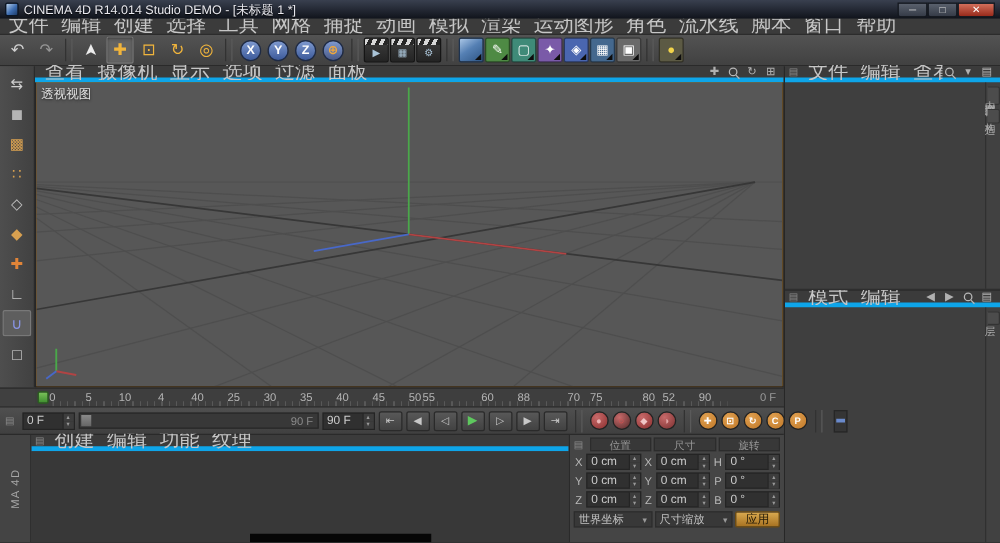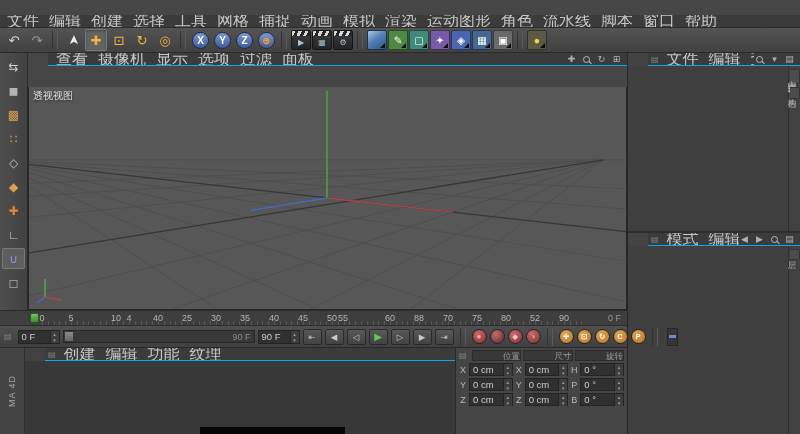--- a/index.html
+++ b/index.html
@@ -48,26 +48,26 @@
     background:repeating-linear-gradient(115deg,#d8d8d8 0 3px,#262626 3px 6px);}
   
   #leftstrip{position:absolute;left:0;top:53px;width:28px;height:257px;
     background:linear-gradient(90deg,#4e4e4e,#414141);border-right:1px solid #2a2a2a;box-sizing:border-box;
     display:flex;flex-direction:column;align-items:center;padding-top:3px;gap:3px;}
   .lsi{width:23px;height:21px;display:flex;align-items:center;justify-content:center;font-size:12px;
     border-radius:2px;flex:none;}
   .lsi.active{background:#5e5e5e;box-shadow:inset 0 0 0 1px #787878;}
   
   #viewport{position:absolute;left:28px;top:53px;width:599px;height:257px;display:flex;flex-direction:column;box-sizing:border-box;}
-  .pheader{height:13px;background:#3b3b3b;border-bottom:1px solid #0ea5e9;display:flex;align-items:center;
-    padding:0 3px;box-sizing:border-box;flex:none;margin-left:20px;}
+  .pheader{height:13px;background:#3b3b3b;border-bottom:4px solid #0ea5e9;display:flex;align-items:center;
+    padding:0 3px;box-sizing:border-box;flex:none;}
   .phandle{font-size:8px;color:#8a8a8a;margin-right:3px;}
   .hicons{margin-left:auto;display:flex;align-items:center;gap:4px;padding-right:2px;}
   .hicon{font-size:9px;color:#b0b0b0;min-width:11px;text-align:center;display:flex;align-items:center;justify-content:center;}
-  .vp-canvas{flex:1;position:relative;background:#a16207;border:1px solid #262626;border-top:none;overflow:hidden;margin-top:21px;}
+  .vp-canvas{flex:1;position:relative;background:#a16207;border:1px solid #262626;border-top:none;overflow:hidden;}
   #vp-svg{position:absolute;left:0;top:0;width:100%;height:100%;}
   #vp-gizmo{position:absolute;left:4px;bottom:4px;}
   .vp-label{position:absolute;left:4px;top:2px;font-size:10px;color:#e2e2e2;text-shadow:0 1px 2px #222;}
   .maglass{width:7px;height:7px;border:1.4px solid #b8b8b8;border-radius:50%;position:relative;display:inline-block;box-sizing:border-box;}
   .maglass::after{content:'';position:absolute;width:4px;height:1.4px;background:#b8b8b8;right:-3px;bottom:-2px;transform:rotate(45deg);}
   
   #rpanel{position:absolute;left:627px;top:53px;width:173px;height:381px;background:#434343;
     border-left:1px solid #272727;box-sizing:border-box;display:flex;flex-direction:column;}
   #om{height:178px;display:flex;flex-direction:column;flex:none;}
   #am{flex:1;display:flex;flex-direction:column;min-height:0;}
@@ -112,38 +112,47 @@
     border-top:1px solid #2a2a2a;background:#414141;}
   .brand{width:25px;flex:none;background:#444;border-right:1px solid #2f2f2f;position:relative;box-sizing:border-box;}
   .brand span{position:absolute;left:50%;top:50%;transform:translate(-50%,-50%) rotate(-90deg);
     font-size:9px;color:#a8a8a8;white-space:nowrap;letter-spacing:1px;}
   #matman{flex:1;display:flex;flex-direction:column;min-width:0;}
   .mwell{background:#383838;}
   #coords{width:172px;flex:none;background:#454545;border-left:1px solid #2a2a2a;box-sizing:border-box;
     display:flex;flex-direction:column;gap:2px;padding:2px 3px;}
   .coo-head{display:flex;gap:2px;align-items:center;}
   .hbox{flex:1;height:11px;background:#383838;border:1px solid #2c2c2c;font-size:8.5px;color:#9a9a9a;
-    text-align:right;line-height:11px;box-sizing:border-box;}
+    text-align:center;line-height:11px;box-sizing:border-box;}
   .coo-row{display:flex;gap:2px;align-items:center;}
   .coo-row .lab{width:8px;font-size:9px;color:#b8b8b8;text-align:center;flex:none;}
   .coo-row .ffield{flex:1;height:13px;}
   .coo-foot{display:flex;gap:2px;margin-top:1px;align-items:center;}
   .dd{flex:1;height:13px;background:#383838;border:1px solid #2c2c2c;display:flex;align-items:center;
     font-size:9px;color:#c0c0c0;padding:0 3px;box-sizing:border-box;}
   .dd .arr{margin-left:auto;font-size:7px;color:#999;}
   .applybtn{width:36px;height:13px;background:linear-gradient(#d9a94f,#a87322);border:1px solid #6e4c12;
     color:#231a07;font-size:9.5px;line-height:11px;border-radius:2px;padding:0;flex:none;
     font-family:"Liberation Sans","DejaVu Sans",sans-serif;}
   #blackbar{position:absolute;left:200px;top:427px;width:145px;height:7px;background:#060606;}
 </style>
 </head>
 <body>
 
 <div id="app">
 
+  <div id="titlebar">
+    <span class="applogo"></span>
+    <span class="wtitle">CINEMA 4D R14.014 Studio DEMO - [未标题 1 *]</span>
+    <div class="winbtns">
+      <span class="wb">─</span>
+      <span class="wb">□</span>
+      <span class="wb close">✕</span>
+    </div>
+  </div>
 
   <div id="menubar">
     <div id="menu-items" class="hrow">
         <span class="mitem">文件</span>
         <span class="mitem">编辑</span>
         <span class="mitem">创建</span>
         <span class="mitem">选择</span>
         <span class="mitem">工具</span>
         <span class="mitem">网格</span>
         <span class="mitem">捕捉</span>
@@ -304,35 +313,35 @@
       </div>
     </div>
   </div>
 
   <div id="rulerfill"></div>
   <div id="ruler">
     <div class="playhead"></div>
     <div id="ruler-ticks">
         <span class="tick" style="left: 14px;">0</span>
         <span class="tick" style="left: 43px;">5</span>
-        <span class="tick" style="left: 88px;">10</span>
+        <span class="tick" style="left: 72px;">10</span>
         <span class="tick" style="left: 101px;">4</span>
         <span class="tick" style="left: 130px;">40</span>
         <span class="tick" style="left: 159px;">25</span>
         <span class="tick" style="left: 188px;">30</span>
         <span class="tick" style="left: 217px;">35</span>
         <span class="tick" style="left: 246px;">40</span>
         <span class="tick" style="left: 275px;">45</span>
         <span class="tick" style="left: 304px;">50</span>
         <span class="tick" style="left: 315px;">55</span>
         <span class="tick" style="left: 362px;">60</span>
         <span class="tick" style="left: 391px;">88</span>
-        <span class="tick" style="left: 420px;">70</span>
+        <span class="tick" style="left: 431px;">70</span>
         <span class="tick" style="left: 449px;">75</span>
-        <span class="tick" style="left: 478px;">80</span>
+        <span class="tick" style="left: 491px;">80</span>
         <span class="tick" style="left: 507px;">52</span>
         <span class="tick" style="left: 536px;">90</span>
       </div>
     <span class="curframe">0 F</span>
   </div>
 
   <div id="transport">
       <span class="phandle">▤</span>
       <div class="ffield framefield">
         <span class="v">0 F</span>
@@ -470,17 +479,28 @@
             <span class="lab">B</span>
             <div class="ffield">
               <span class="v">0 °</span>
               <div class="st">
                 <span>▴</span>
                 <span>▾</span>
               </div>
             </div>
           </div>
         </div>
+      <div class="coo-foot">
+        <div class="dd">
+          <span>世界坐标</span>
+          <span class="arr">▾</span>
+        </div>
+        <div class="dd">
+          <span>尺寸缩放</span>
+          <span class="arr">▾</span>
+        </div>
+        <button class="applybtn">应用</button>
+      </div>
     </div>
   </div>
 
   <div id="blackbar"></div>
 </div>
 
 </body></html>

